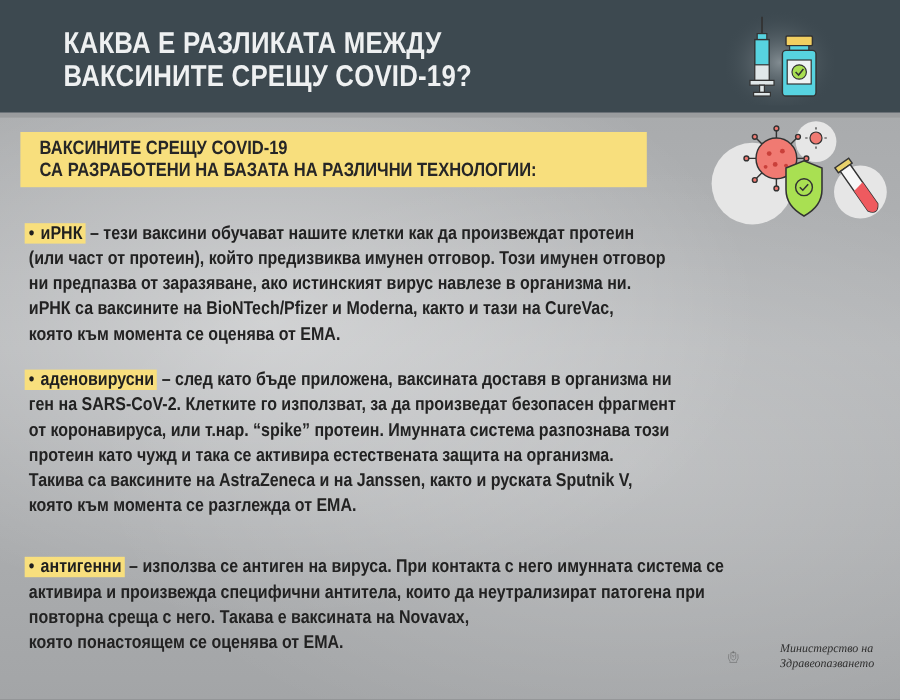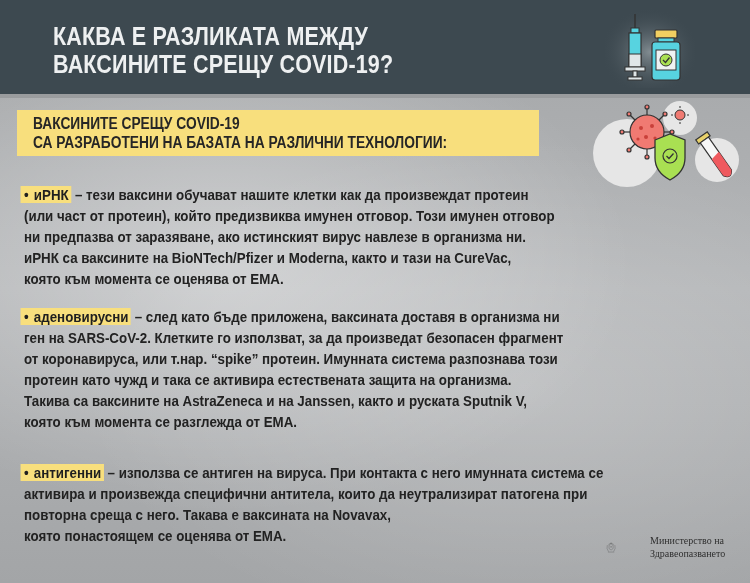--- a/index.html
+++ b/index.html
@@ -53,21 +53,21 @@
     .tag {
       background: #f8df7d; padding: 0 3px 0 4px; margin-left: -4px;
       color: #1f1f1f;
     }
     .tag-bullet { margin-right: 6px; }
     .logo {
       position: absolute; left: 605px; top: 528px; width: 145px; height: 40px;
     }
     .logo-text {
       position: absolute; left: 650px; top: 534px;
-      font-family: "Liberation Serif", "DejaVu Serif", serif; 
+      font-family: "Liberation Serif", "DejaVu Serif", serif; font-style: italic;
       font-size: 10px; line-height: 13px; color: #2f2f2f; white-space: nowrap;
     }
   </style>
 </head>
 <body>
 
 <div class="header"></div>
 <div class="header-title">
   <div>КАКВА Е РАЗЛИКАТА МЕЖДУ</div>
   <div>ВАКСИНИТЕ СРЕЩУ COVID-19?</div>

